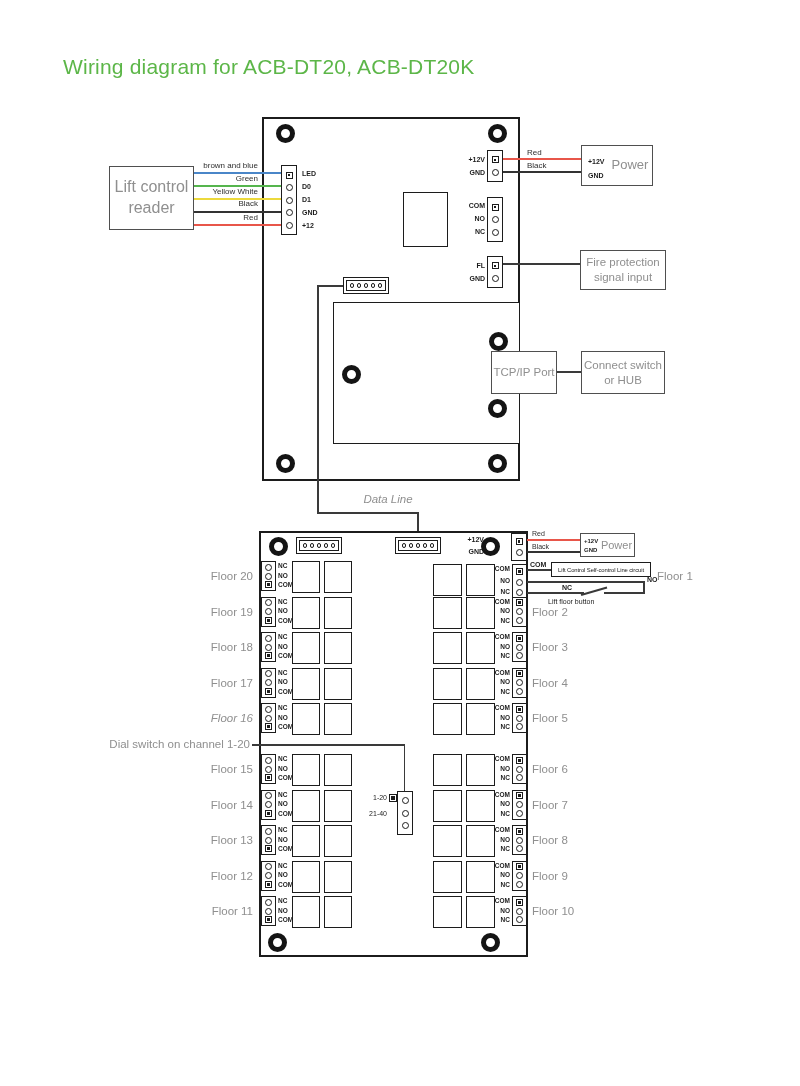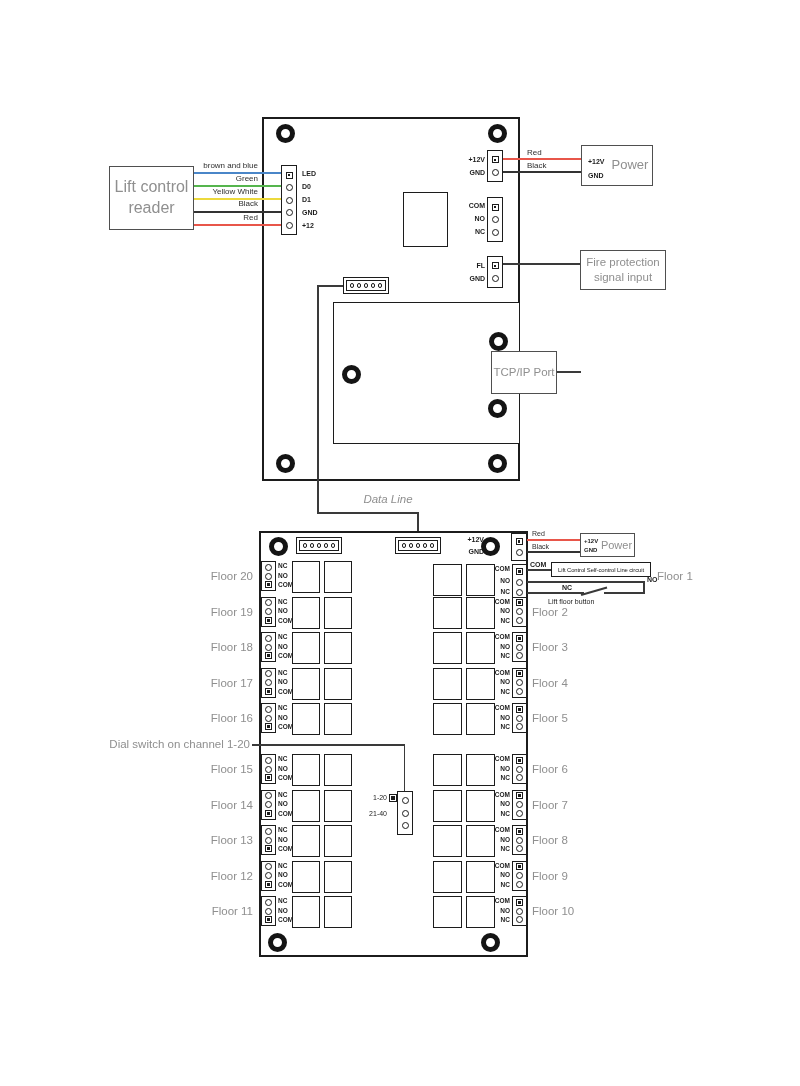--- a/index.html
+++ b/index.html
@@ -34,20 +34,21 @@
   .inlbl { font-size:7px; font-weight:700; color:#1c1c1c; position:absolute; line-height:1; }
   .circuitbox { position:absolute; border:1.2px solid #1c1c1c; background:#fff; display:flex; align-items:center;
                 justify-content:center; font-size:5.9px; letter-spacing:-.1px; white-space:nowrap; z-index:4; }
   .topbox { z-index:5; }
 </style>
 </head>
 <body>
 
 <div id="diagram">
 
+  <div class="title" style="color: rgb(92, 182, 72);">Wiring diagram for ACB-DT20, ACB-DT20K</div>
 
   <div class="board" style="left:262px;top:117px;width:258px;height:364px;"></div>
   <div class="rect" style="left:333px;top:302px;width:187px;height:142px;"></div>
   <div class="rect" style="left:403px;top:192px;width:45px;height:55px;"></div>
 
   <div class="conn5" style="left:343px;top:277px;width:46px;height:17px;">
     <div class="conn5-inner">
       <span class="dot"></span>
         <span class="dot"></span>
         <span class="dot"></span>
@@ -118,20 +119,23 @@
   <div class="inlbl lbl-r" style="left:455px;top:275px;width:30px;text-align:right;">GND</div>
   <div class="hwire" style="left:503px;top:263px;width:77px;height:1.8px;"></div>
   <div class="gbox" style="left:580px;top:250px;width:86px;height:40px;">
     <span>Fire protection signal input</span>
   </div>
 
   <div class="gbox topbox" style="left:463px;top:351px;width:66px;height:43px;margin-left:28px;">
     <span>TCP/IP Port</span>
   </div>
   <div class="hwire" style="left:529px;top:371px;width:52px;height:1.8px;"></div>
+  <div class="gbox" style="left:581px;top:351px;width:84px;height:43px;">
+    <span>Connect switch or HUB</span>
+  </div>
 
   <div class="hwire" style="left:317px;top:285px;width:27px;height:1.6px;"></div>
   <div class="vwire" style="left:317px;top:285px;height:228px;"></div>
   <div class="hwire" style="left:317px;top:512px;width:101px;height:1.6px;"></div>
   <div class="vwire" style="left:417px;top:512px;height:26px;"></div>
   <div class="lbl" style="left:352px;top:493px;width:72px;text-align:center;font-style:italic;">Data Line</div>
 
   <div class="board" style="left:259px;top:531px;width:269px;height:426px;"></div>
 
   <div class="conn5" style="left:296px;top:537px;width:46px;height:17px;">
@@ -298,21 +302,21 @@
     <div class="pinblock" style="left: 261px; top: 703px; width: 15px; height: 30px;">
       <span class="pin-c"></span>
       <span class="pin-c"></span>
       <span class="pin-s"></span>
     </div>
     <div class="pinlbl" style="left: 278px; top: 705px;">NC</div>
     <div class="pinlbl" style="left: 278px; top: 714.5px;">NO</div>
     <div class="pinlbl" style="left: 278px; top: 724px;">COM</div>
     <div class="relay" style="left: 292px; top: 703px; width: 28px; height: 32px;"></div>
     <div class="relay" style="left: 324px; top: 703px; width: 28px; height: 32px;"></div>
-    <div class="lbl lbl-r" style="left: 150px; top: 712px; width: 103px;">Floor 16</div>
+    <div class="lbl lbl-r" style="left: 150px; top: 712px; width: 103px; font-style: italic;">Floor 16</div>
     <div class="relay" style="left: 433px; top: 703px; width: 29px; height: 32px;"></div>
     <div class="relay" style="left: 466px; top: 703px; width: 29px; height: 32px;"></div>
     <div class="pinblock" style="left: 512px; top: 703px; width: 15px; height: 30px;">
       <span class="pin-s"></span>
       <span class="pin-c"></span>
       <span class="pin-c"></span>
     </div>
     <div class="pinlbl lbl-r" style="left: 480px; top: 705px; width: 30px; text-align: right;">COM</div>
     <div class="pinlbl lbl-r" style="left: 480px; top: 714.5px; width: 30px; text-align: right;">NO</div>
     <div class="pinlbl lbl-r" style="left: 480px; top: 724px; width: 30px; text-align: right;">NC</div>

